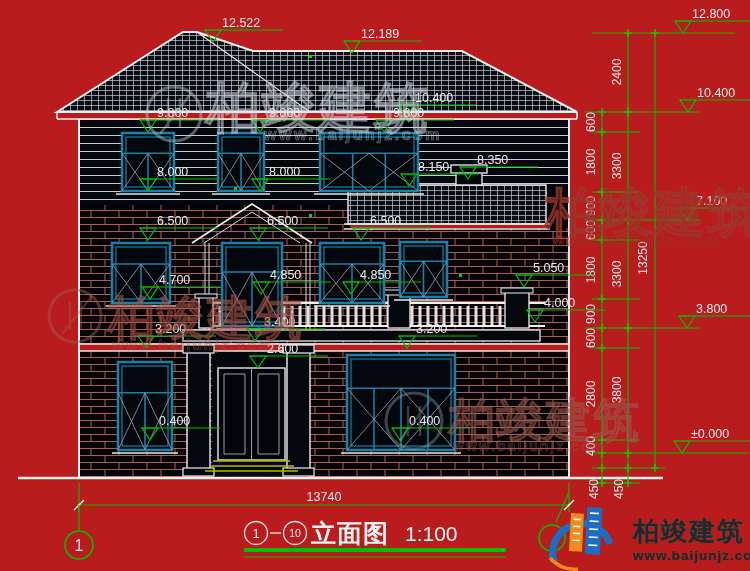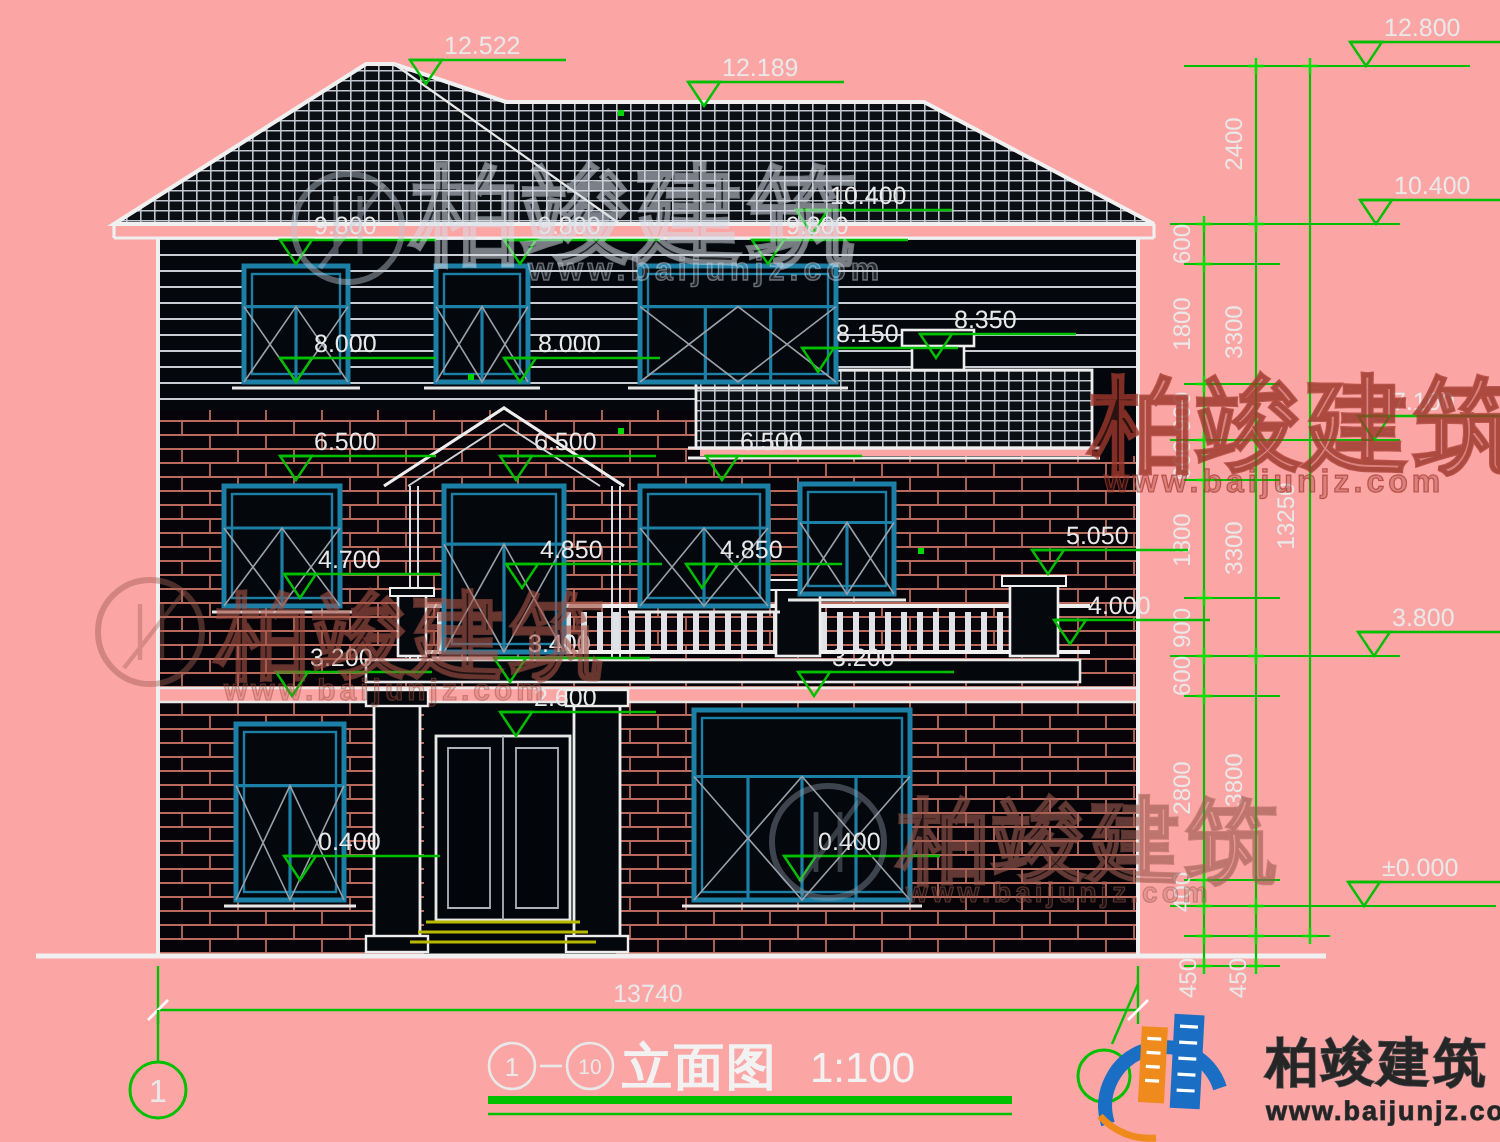--- a/index.html
+++ b/index.html
@@ -1,16 +1,16 @@
 <!DOCTYPE html>
 <html><head>
 <meta charset="utf-8">
 <style>
   html,body{margin:0;padding:0;background:#000;}
-  .stage{width:750px;height:571px;background:#fca5a5;position:relative;overflow:hidden;}
+  .stage{width:750px;height:571px;background:#b91c1c;position:relative;overflow:hidden;}
   svg{display:block;}
   svg text{font-family:"Liberation Sans","DejaVu Sans",sans-serif;}
   .dimtxt{fill:#e9e9e9;font-size:12.5px;}
   .chaintxt{fill:#e9e9e9;font-size:12px;}
   .wmbrand{font-weight:bold;letter-spacing:2px;paint-order:stroke;}
   .wmurl{font-weight:bold;paint-order:stroke;}
 </style>
 </head>
 <body>
 

